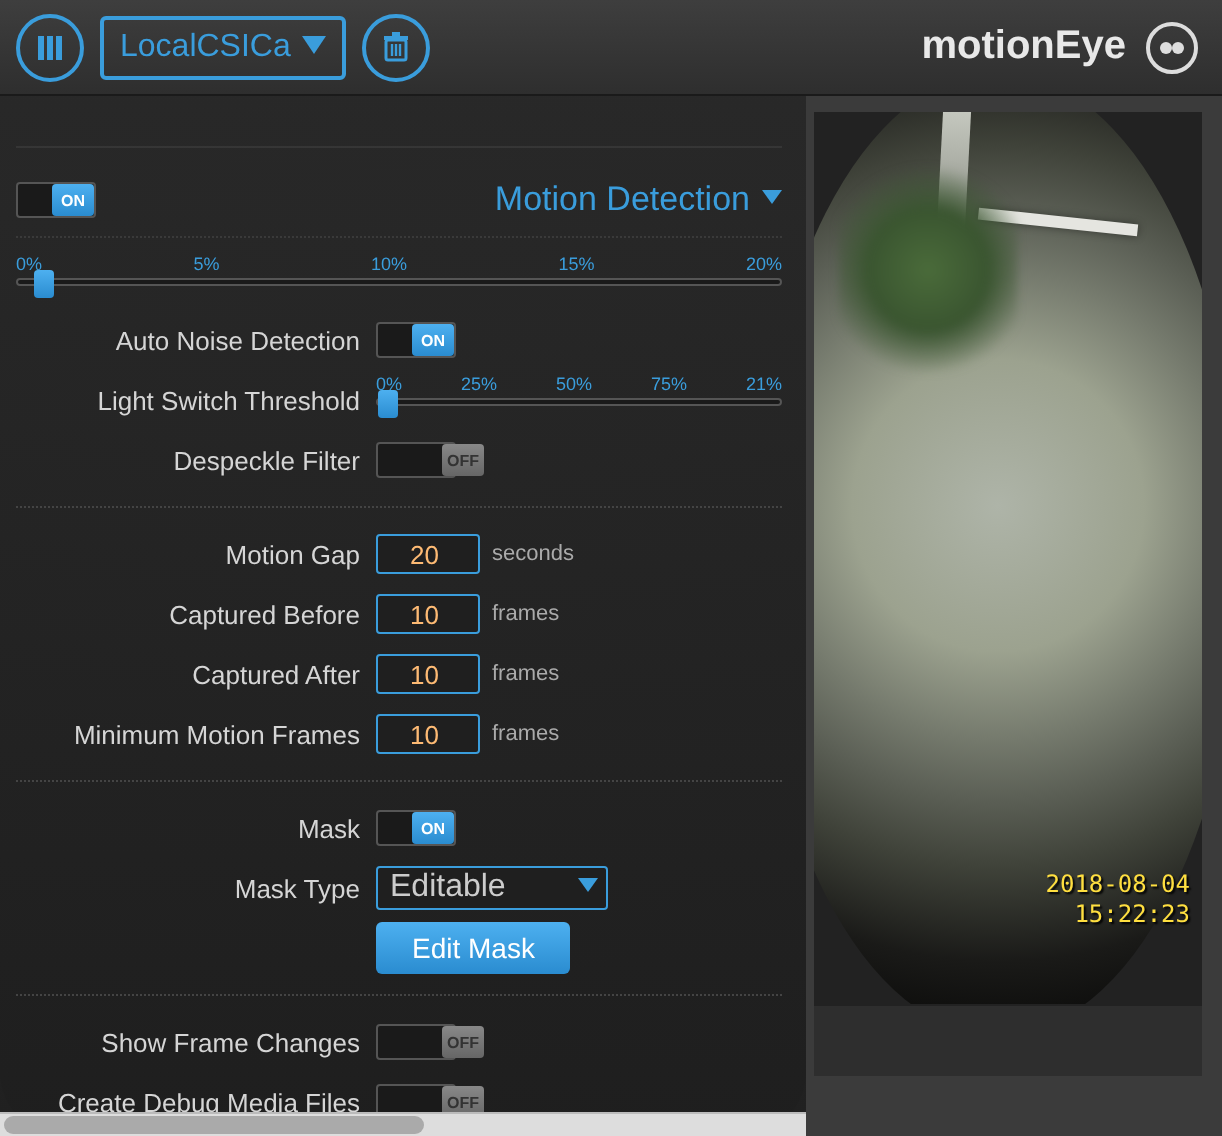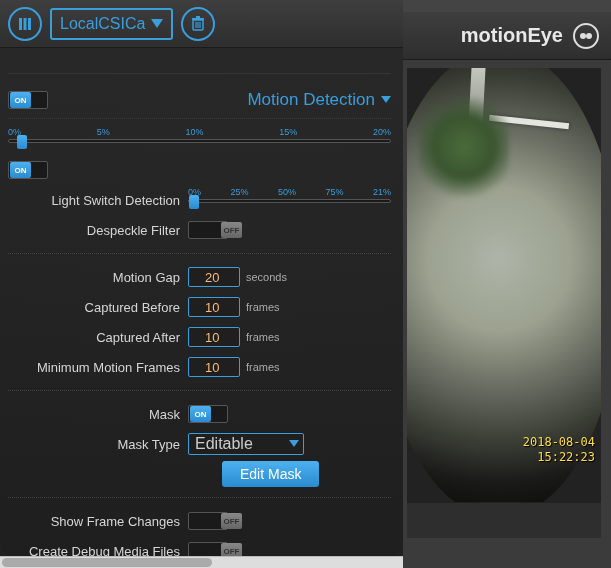--- a/index.html
+++ b/index.html
@@ -17,21 +17,20 @@
     display: flex;
     flex-direction: column;
     position: relative;
     border-radius: 32px;
   }
   .right-panel {
     flex: 1;
     background: #3b3b3b;
     display: flex;
     flex-direction: column;
-    margin-top: 12px;
   }
   
   .topbar {
     height: 48px;
     background: linear-gradient(180deg, #3e3e3e, #2e2e2e);
     border-bottom: 1px solid #1a1a1a;
     display: flex;
     align-items: center;
     padding: 0 8px;
     gap: 8px;
@@ -144,21 +143,21 @@
   .toggle .knob {
     width: 21px; height: 16px;
     background: linear-gradient(180deg, #4db0f0, #2a8cd0);
     border-radius: 2px;
     font-size: 8px;
     color: #fff;
     font-weight: bold;
     display: flex; align-items: center; justify-content: center;
     position: absolute;
   }
-  .toggle.on .knob { right: 16px; }
+  .toggle.on .knob { right: 0; }
   .toggle.off .knob {
     left: 0;
     background: linear-gradient(180deg, #888, #666);
     color: #333;
     margin-left: 32px;
   }
 
   .row {
     display: flex;
     align-items: center;
@@ -243,21 +242,20 @@
   }
   .action-btn {
     background: linear-gradient(180deg, #4db0f0, #2a8cd0);
     color: #fff;
     font-size: 14px;
     font-weight: 500;
     border: none;
     border-radius: 3px;
     padding: 5px 18px;
     cursor: pointer;
-    margin-left: 34px;
   }
   .scrollbar {
     height: 12px;
     background: #ddd;
     position: absolute;
     left: 0; right: 0; bottom: 0;
     border-top: 1px solid #bbb;
   }
   .scrollbar .thumb {
     position: absolute;
@@ -393,29 +391,30 @@
             <span>20%</span>
           </div>
           <div class="slider-track">
               <div class="slider-handle" style="left:2%"></div>
             </div>
         </div>
       </div>
     </div>
 
     <div class="row">
+      <div class="label">Auto Noise Detection</div>
       <div class="control">
         <div class="toggle on">
           <div class="knob">ON</div>
         </div>
       </div>
     </div>
 
     <div class="row">
-      <div class="label">Light Switch Detection</div>
+      <div class="label">Light Switch Threshold</div>
       <div class="control">
         <div class="slider-wrap">
           <div class="slider-ticks">
             <span>0%</span>
             <span>25%</span>
             <span>50%</span>
             <span>75%</span>
             <span>21%</span>
           </div>
           <div class="slider-track">

